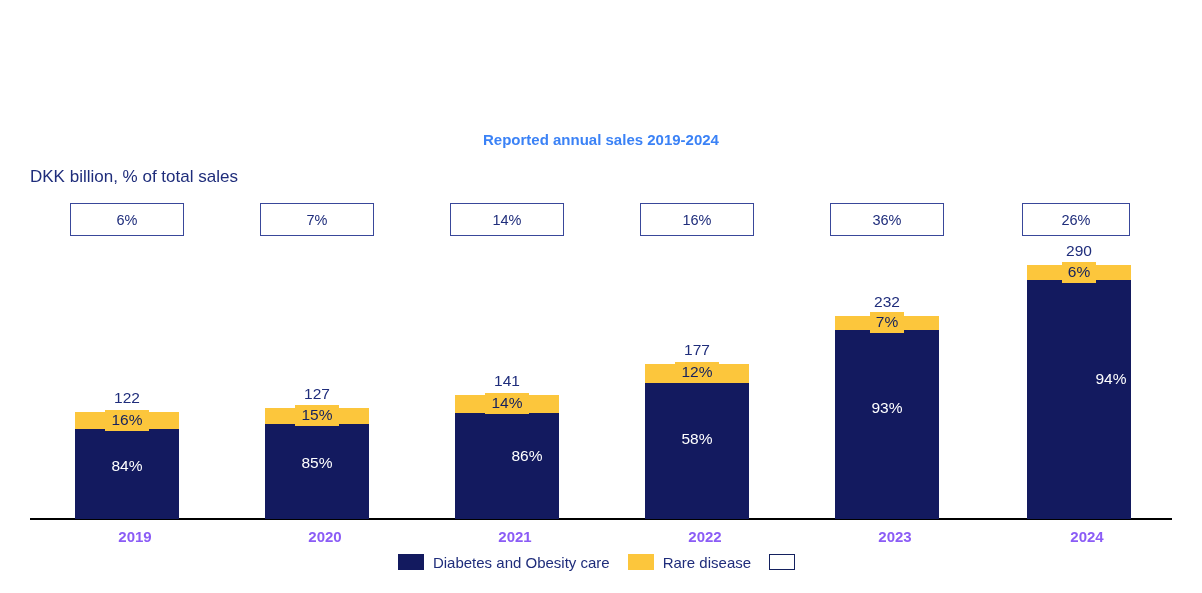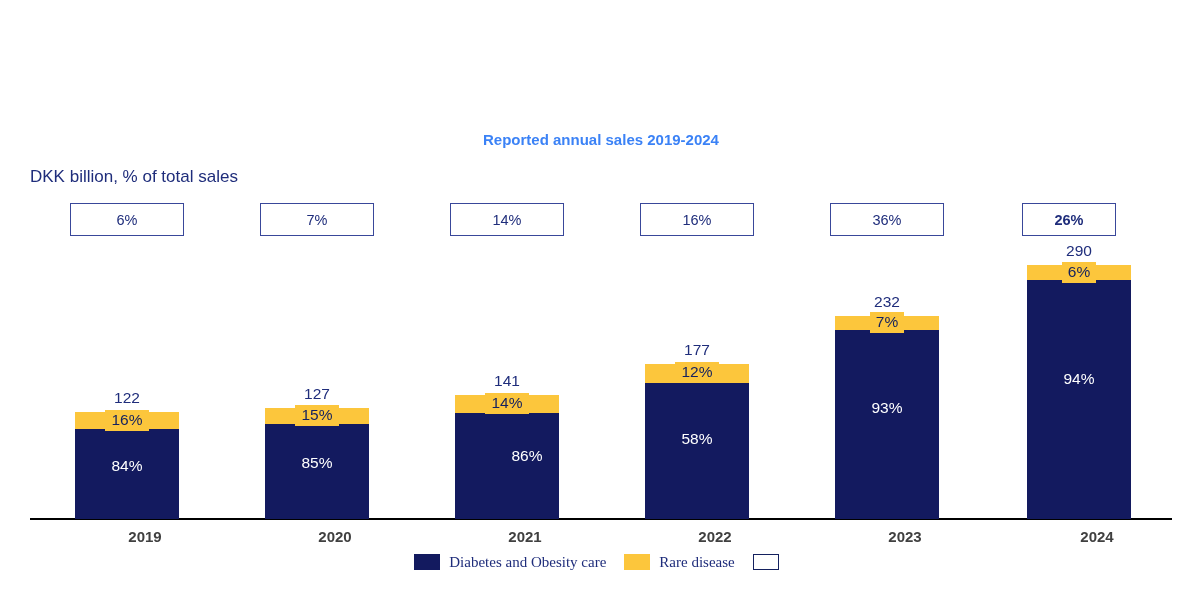--- a/index.html
+++ b/index.html
@@ -51,30 +51,30 @@
   }
   .pct-navy{color:#ffffff;}
   .pct-yellow{color:#14215f;background:#fcc63c;}
   .pct-yellow span{display:inline-block;padding:1px 6px 2px 6px;background:#fcc63c;}
 
   .total-label{
     position:absolute;left:0;width:100%;text-align:center;
     font-size:15.5px;color:#1f2d7b;white-space:nowrap;
   }
   .year-label{
-    position:absolute;left:18px;width:100%;text-align:center;
-    font-size:15px;font-weight:bold;color:#404040;white-space:nowrap;
+    position:absolute;left:8px;width:100%;text-align:center;
+    font-size:15px;font-weight:bold;color:#8b5cf6;white-space:nowrap;
   }
 
   
   .legend{
     position:absolute;left:0;top:550px;width:1202px;height:24px;
     display:flex;align-items:center;justify-content:center;gap:0px;
   }
-  .legend-item{display:flex;align-items:center;margin:0 9px;font-family:Liberation Serif, serif;}
+  .legend-item{display:flex;align-items:center;margin:0 9px;}
   .swatch{width:26px;height:16px;margin-right:9px;display:inline-block;}
   .sw-navy{background:#131a5f;}
   .sw-yellow{background:#fcc63c;}
   .sw-outline{background:#ffffff;border:1.6px solid #14215f;box-sizing:border-box;}
   .legend-text{font-size:15px;color:#1f2d7b;white-space:nowrap;}
 </style>
 </head>
 <body>
 
 <div id="page">
@@ -91,21 +91,21 @@
       </div>
       <div class="growth-box" style="left: 450px; width: 114px;">
         <span>14%</span>
       </div>
       <div class="growth-box" style="left: 640px; width: 114px;">
         <span>16%</span>
       </div>
       <div class="growth-box" style="left: 830px; width: 114px;">
         <span>36%</span>
       </div>
-      <div class="growth-box" style="left: 1022px; width: 94px; font-weight: bold;">
+      <div class="growth-box" style="left: 1022px; width: 108px;">
         <span>26%</span>
       </div>
     </div>
 
   <div class="plot" id="plot-area">
     <div class="axis-line"></div>
   <div class="bar-group" style="left: 75px; width: 104px; top: 412.128px; height: 106.872px; bottom: auto; position: absolute;">
         <div class="seg seg-yellow" style="top: 0px; height: 17.0995px;"></div>
         <div class="seg seg-navy" style="top: 17.0995px; height: 89.7725px;"></div>
         <div class="seg-pct pct-yellow" style="background: transparent; top: -2.45024px;"><span>16%</span></div>
@@ -142,21 +142,21 @@
         <div class="seg seg-navy" style="top: 14.2262px; height: 189.006px;"></div>
         <div class="seg-pct pct-yellow" style="background: transparent; top: -3.88688px;"><span>7%</span></div>
         <div class="seg-pct pct-navy" style="top: 83.6087px;">93%</div>
         <div class="total-label" style="top: -23px;">232</div>
         <div class="year-label" style="top: 212.232px;">2023</div>
       </div>
       <div class="bar-group" style="left: 1027px; width: 104px; top: 264.96px; height: 254.04px; bottom: auto; position: absolute;">
         <div class="seg seg-yellow" style="top: 0px; height: 15.2424px;"></div>
         <div class="seg seg-navy" style="top: 15.2424px; height: 238.798px;"></div>
         <div class="seg-pct pct-yellow" style="background: transparent; top: -3.3788px;"><span>6%</span></div>
-        <div class="seg-pct pct-navy" style="top: 105.537px;">94%</div>
+        <div class="seg-pct pct-navy" style="top: 105.537px; padding-left: 32px;">94%</div>
         <div class="total-label" style="top: -23px;">290</div>
         <div class="year-label" style="top: 263.04px;">2024</div>
       </div>
     </div>
 
   <div class="legend" id="legend">
       <div class="legend-item">
         <span class="swatch sw-navy"></span>
         <span class="legend-text">Diabetes and Obesity care</span>
       </div>

